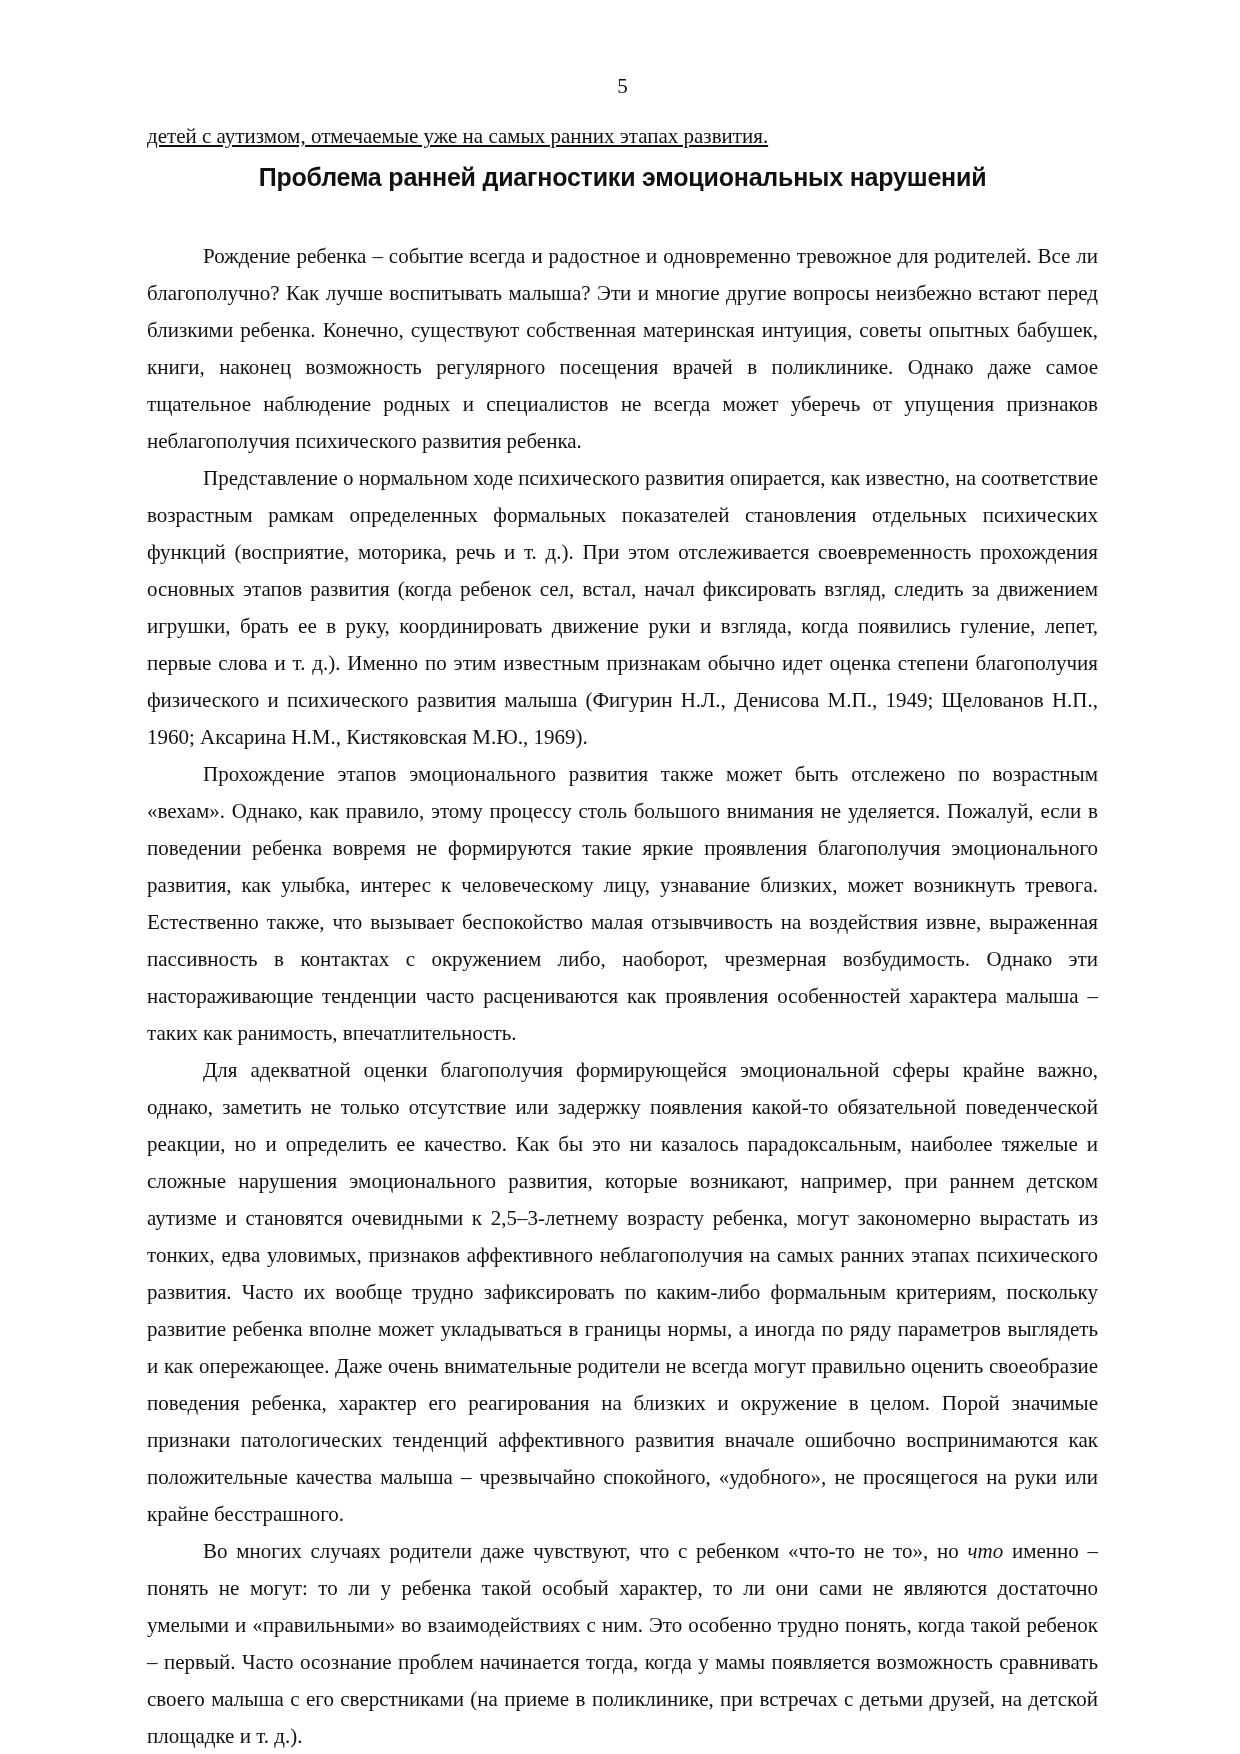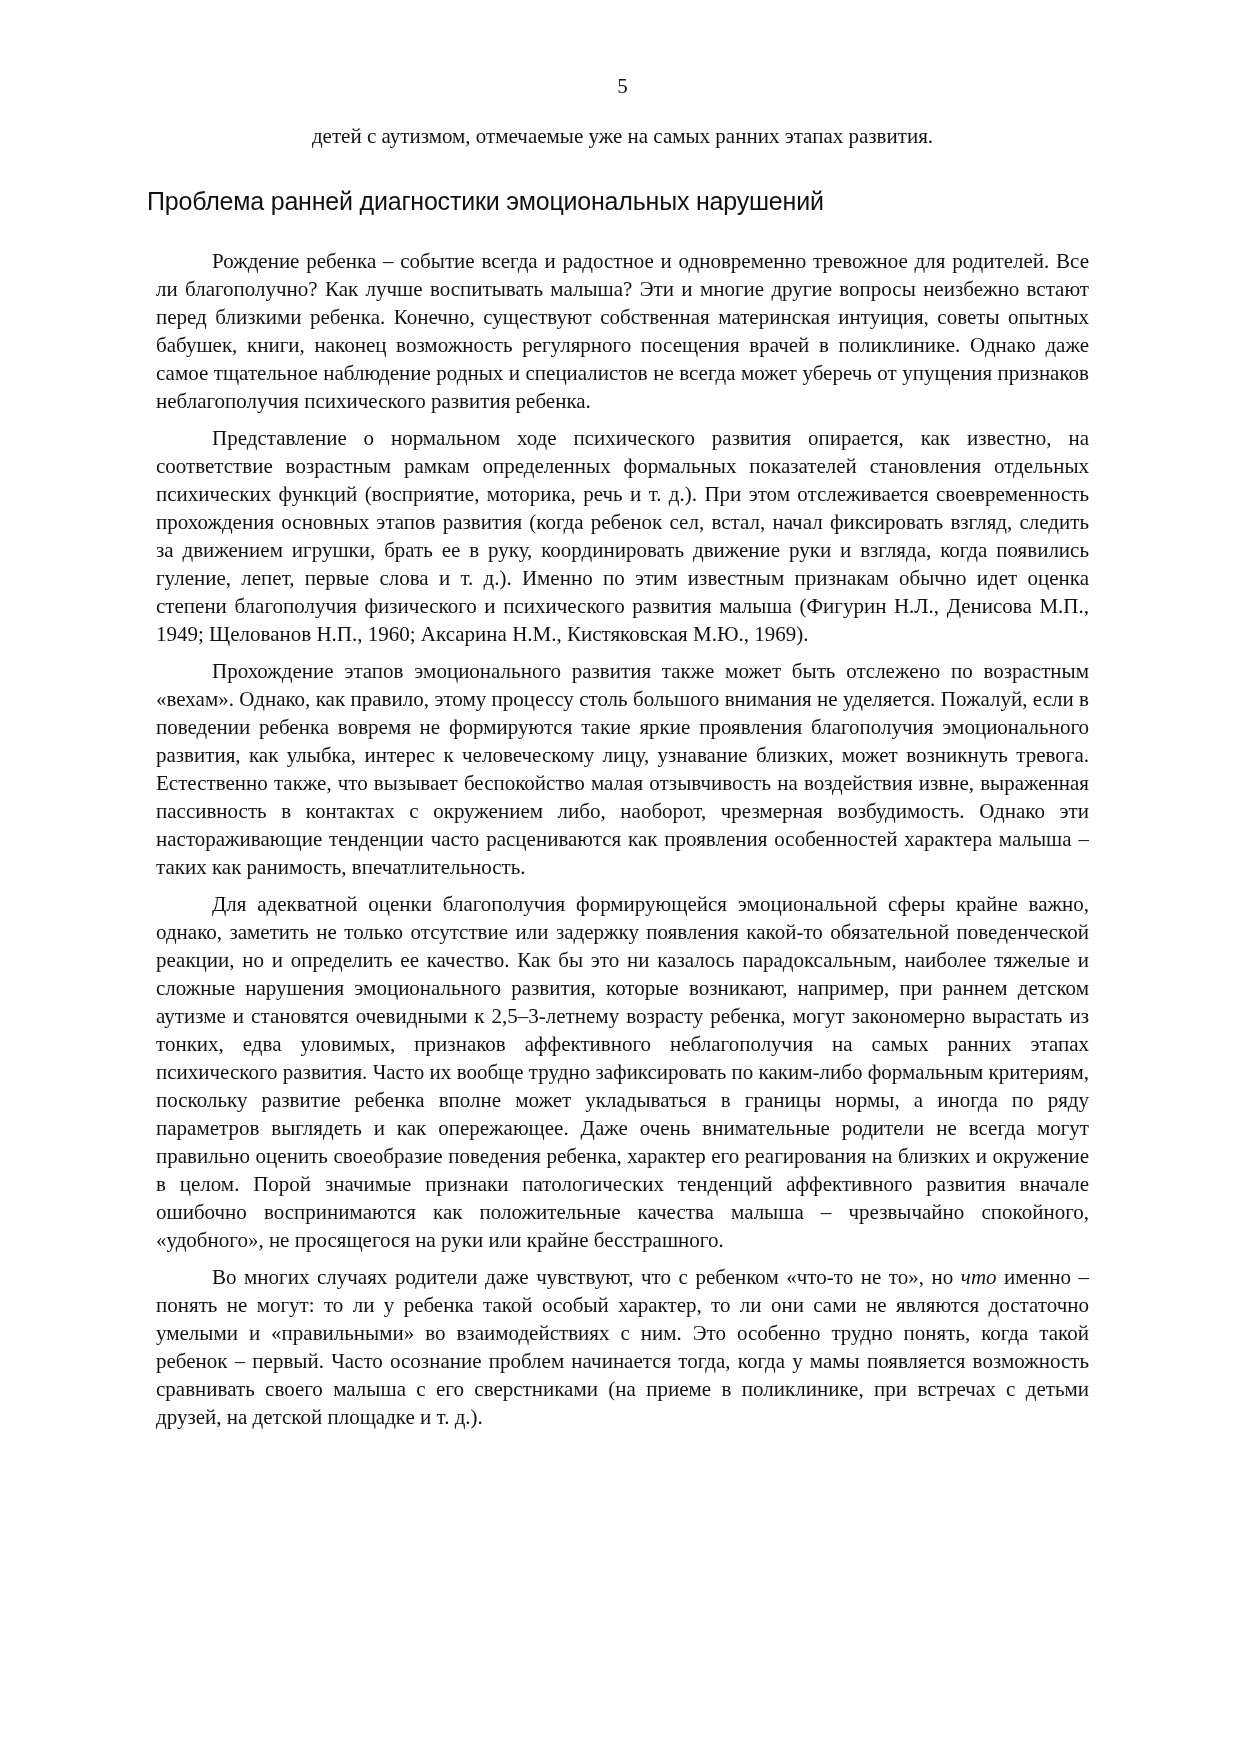--- a/index.html
+++ b/index.html
@@ -33,44 +33,45 @@
     .body-text {
       position: absolute;
       left: 0;
       width: 951px;
       font-size: 21px;
       line-height: 28.4px;
       text-align: justify;
     }
     .carry-over {
       top: 122px;
-      text-align: center;
+      text-align: left;
+      text-decoration: underline;
     }
     .section-title {
       position: absolute;
-      top: 184px;
+      top: 160px;
       left: 0;
       width: 951px;
-      text-align: left;
+      text-align: center;
       font-family: "Liberation Sans", "DejaVu Sans", sans-serif;
-      font-weight: normal;
+      font-weight: bold;
       font-size: 25px;
       line-height: 34px;
       letter-spacing: -0.2px;
     }
     .paragraphs {
       position: absolute;
       top: 238px;
       left: 0;
       width: 951px;
     }
     .para {
-      margin: 9px;
+      margin: 0;
       font-size: 21px;
-      line-height: 28px;
+      line-height: 37px;
       text-align: justify;
       text-indent: 56px;
       hyphens: none;
     }
     .para em {
     }
   </style>
 </head>
 <body>
 

